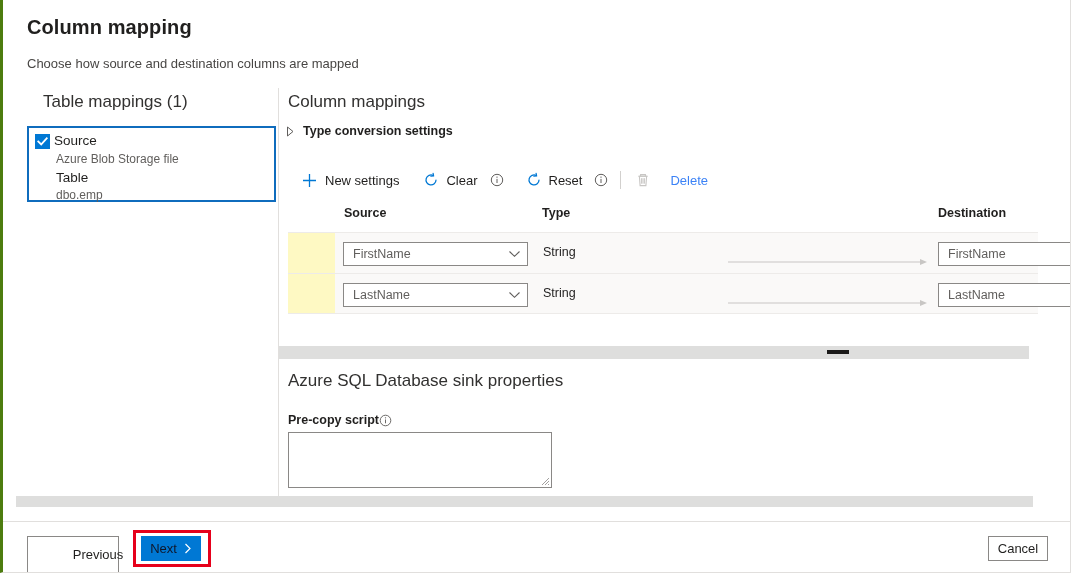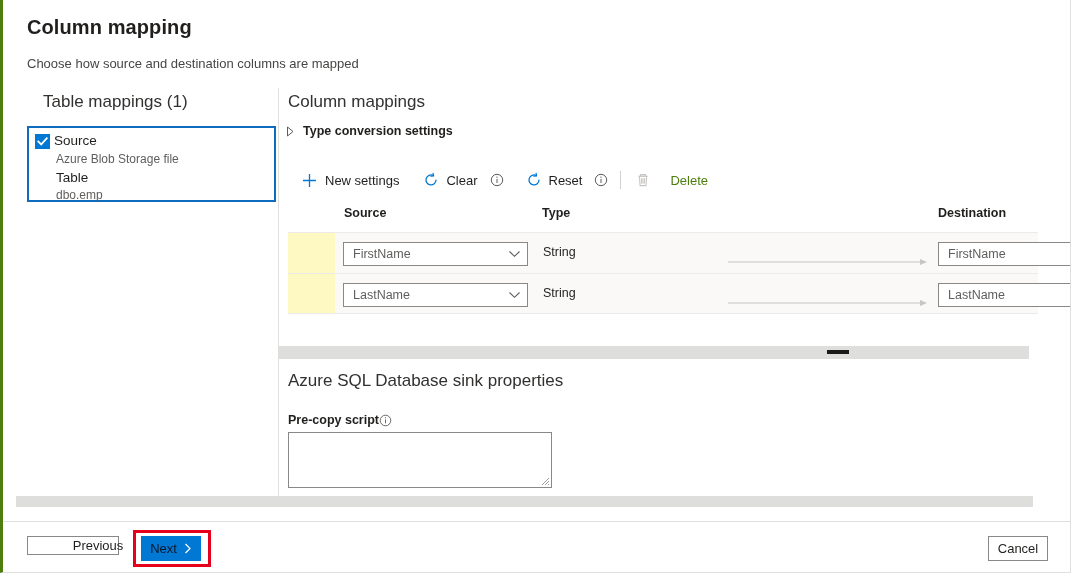--- a/index.html
+++ b/index.html
@@ -80,21 +80,21 @@
   .toolbar {
     position: absolute; left: 20px; top: 78px;
     display: flex; align-items: center; height: 28px;
     font-size: 13px;
   }
   .tb-item {
     display: flex; align-items: center; gap: 7px;
     color: #201f1e; cursor: pointer; padding: 0 2px;
     white-space: nowrap;
   }
-  .tb-item.disabled { color: #4d7c0f; cursor: default; gap: 19px; }
+  .tb-item.disabled { color: #3b82f6; cursor: default; gap: 19px; }
   .tb-gap-sm { width: 10px; }
   .tb-gap-md { width: 20px; }
   .tb-sep { width: 1px; height: 18px; background: #d2d0ce; margin: 0 12px; }
   .ico { display: block; flex: 0 0 auto; }
 
   
   .grid { position: absolute; left: 9px; top: 114px; width: 750px; }
   .grid-head {
     position: relative; height: 30px;
     font-size: 12.5px; font-weight: 600; color: #201f1e;
@@ -174,21 +174,21 @@
   .footer-sep {
     position: absolute; left: 0; top: 521px; width: 1071px; height: 1px;
     background: #e1dfdd;
   }
   .btn {
     position: absolute;
     display: flex; align-items: center; justify-content: center; gap: 6px;
     font-size: 13px; cursor: pointer;
     border: 1px solid #8a8886; background: #ffffff; color: #201f1e;
   }
-  .btn-prev { left: 24px; top: 536px; width: 92px; height: 19px; padding-left: 44px; }
+  .btn-prev { left: 24px; top: 536px; width: 92px; height: 37px; padding-left: 44px; }
   .btn-next {
     left: 138px; top: 536px; width: 60px; height: 25px;
     background: #0078d4; border: 1px solid #0078d4; color: #0f172a; align-items: center;
   }
   .btn-next-ring {
     position: absolute; left: 130px; top: 530px;
     width: 78px; height: 37px;
     border: 3px solid #e6001b;
     pointer-events: none;
   }

